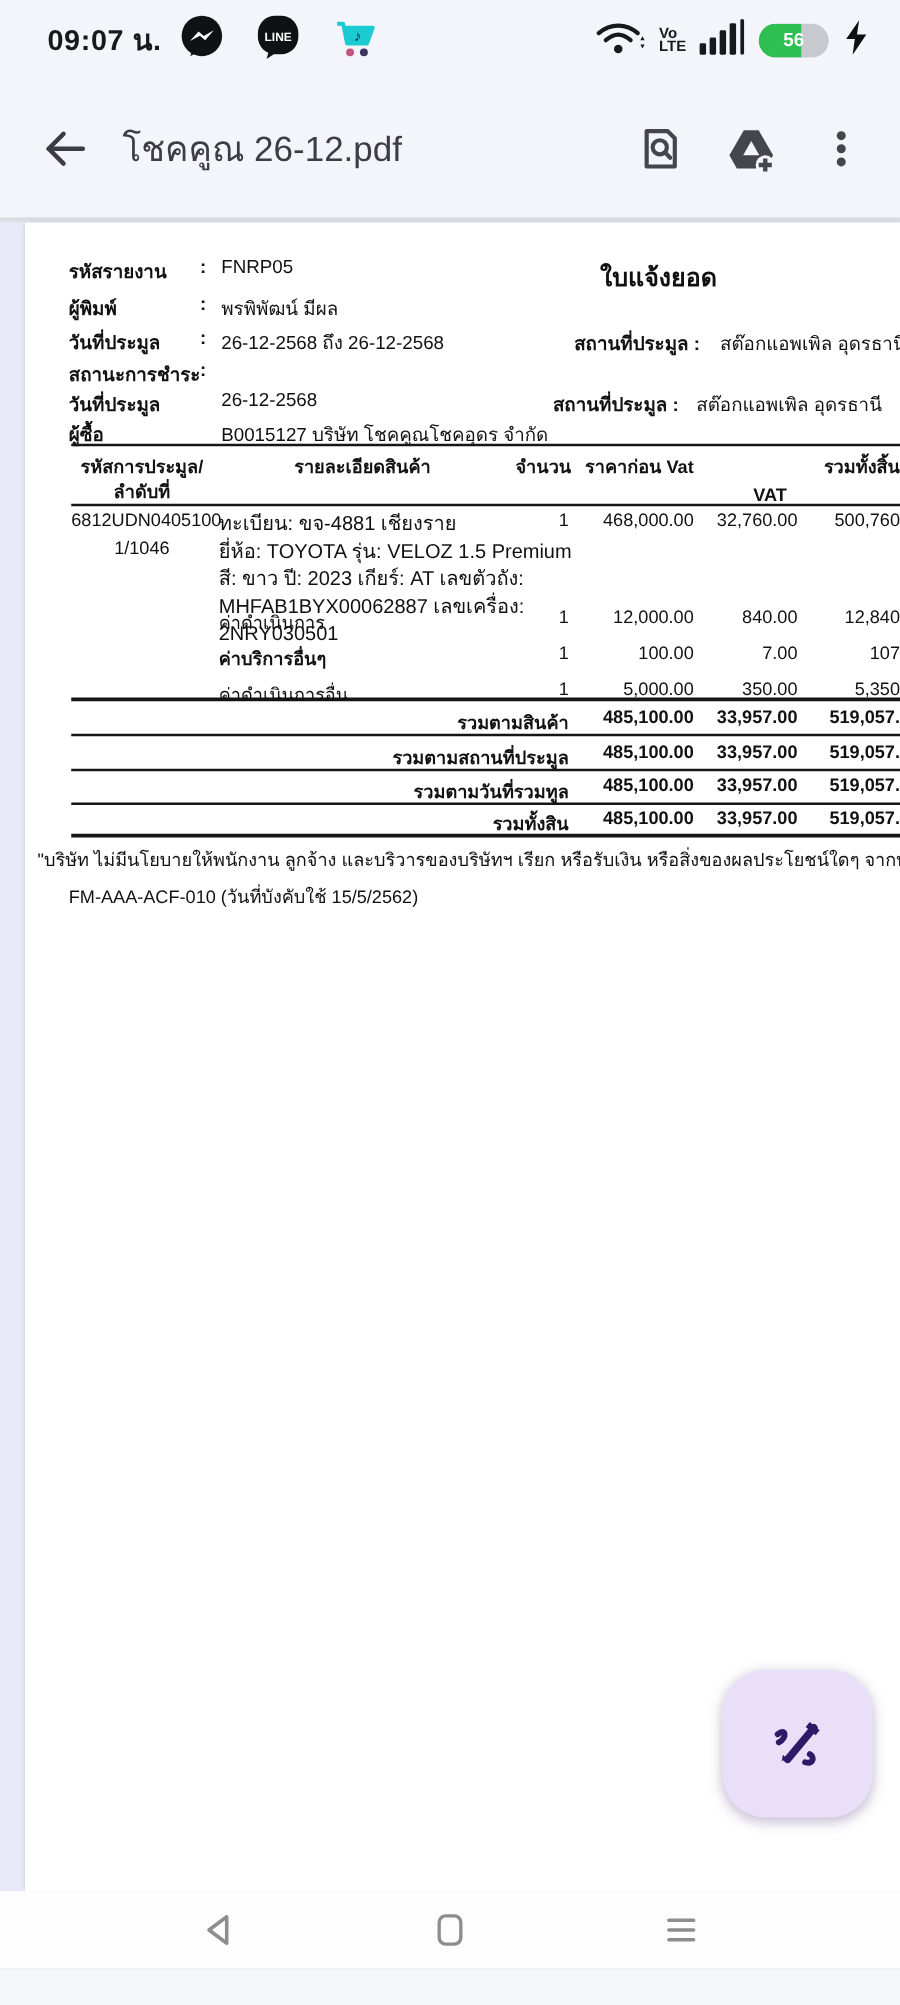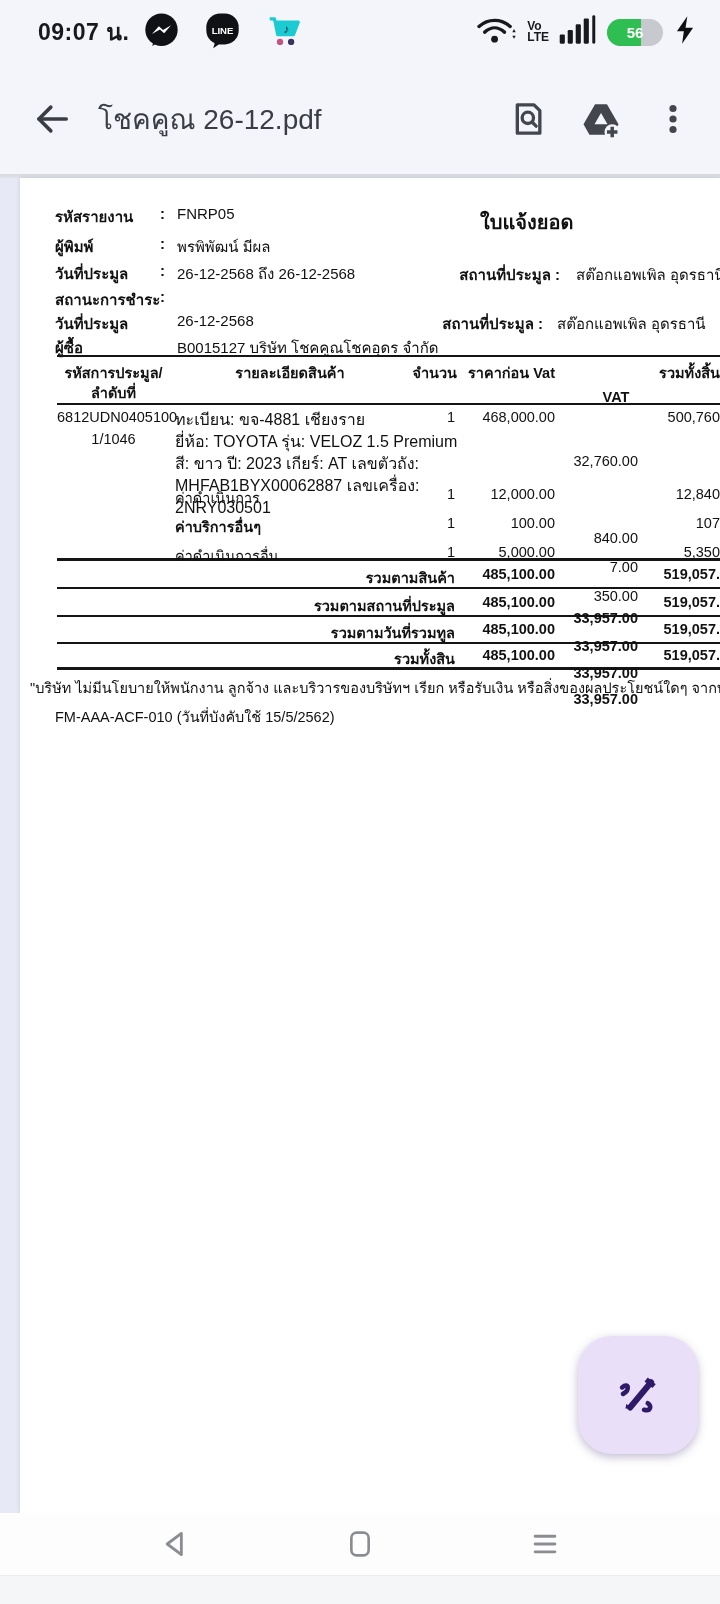--- a/index.html
+++ b/index.html
@@ -34,21 +34,21 @@
   .hline{position:absolute;left:37px;right:0;height:2px;background:#151515;}
   .hline.thick{height:3px;}
   .num{font-size:14.5px;text-align:right;}
   .bold{font-weight:bold;}
   .th{font-weight:bold;font-size:14.5px;}
   .detail-line{font-size:16px;line-height:22px;}
 
   
   .c-qty{left:355px;width:80px;}
   .c-pre{left:405px;width:130px;}
-  .c-vat{left:488px;width:130px;margin-top:44px;}
+  .c-vat{left:488px;width:130px;}
   .c-tot{left:560px;width:140px;}
 
   
   .fab{position:absolute;left:578px;top:1336px;width:120px;height:118px;border-radius:34px;background:#E9DFF8;box-shadow:0 3px 10px rgba(80,60,120,.35);display:flex;align-items:center;justify-content:center;}
 
   
   .navbar{position:absolute;left:0;top:1513px;width:720px;height:62px;background:#FDFDFE;display:flex;align-items:center;justify-content:space-between;padding:0 140px;}
   .nav-btn{width:70px;height:56px;display:flex;align-items:center;justify-content:center;}
   .gesture-strip{position:absolute;left:0;top:1575px;width:720px;height:29px;background:#F5F6F8;border-top:1px solid #ECEDEF;}
 </style>

